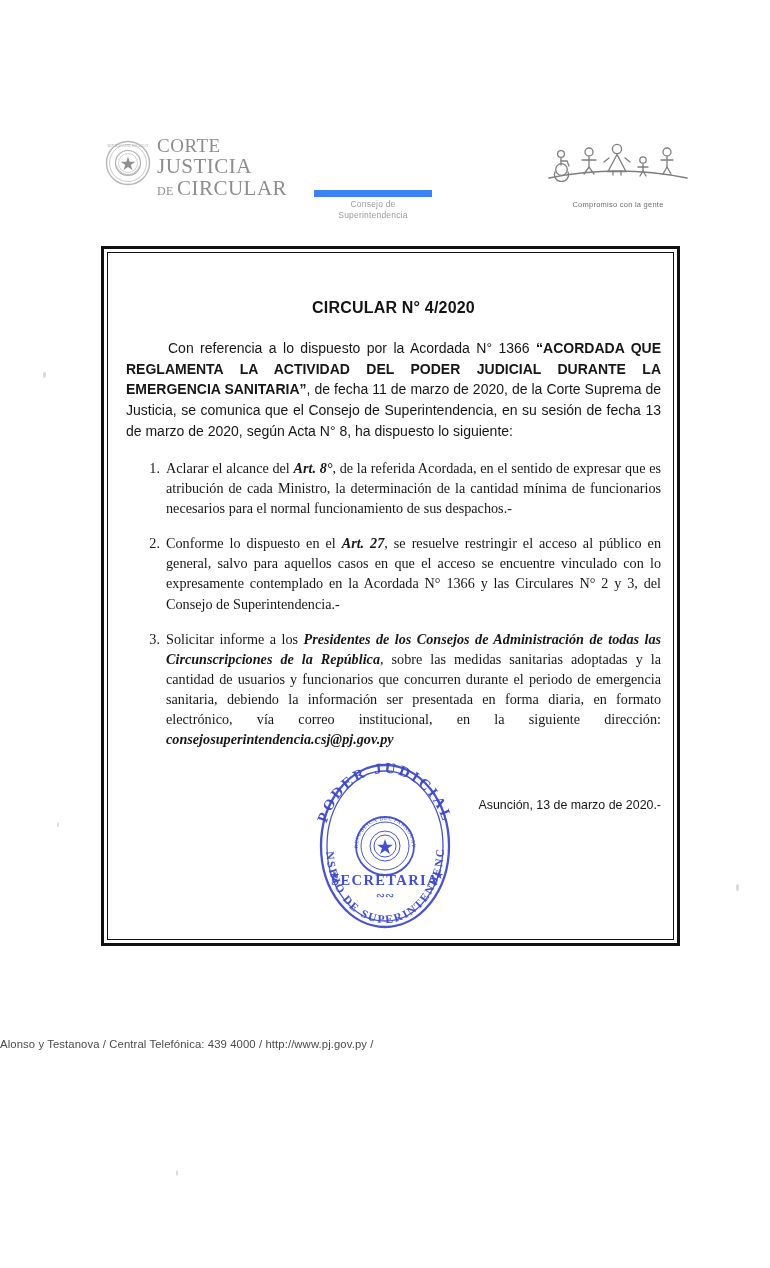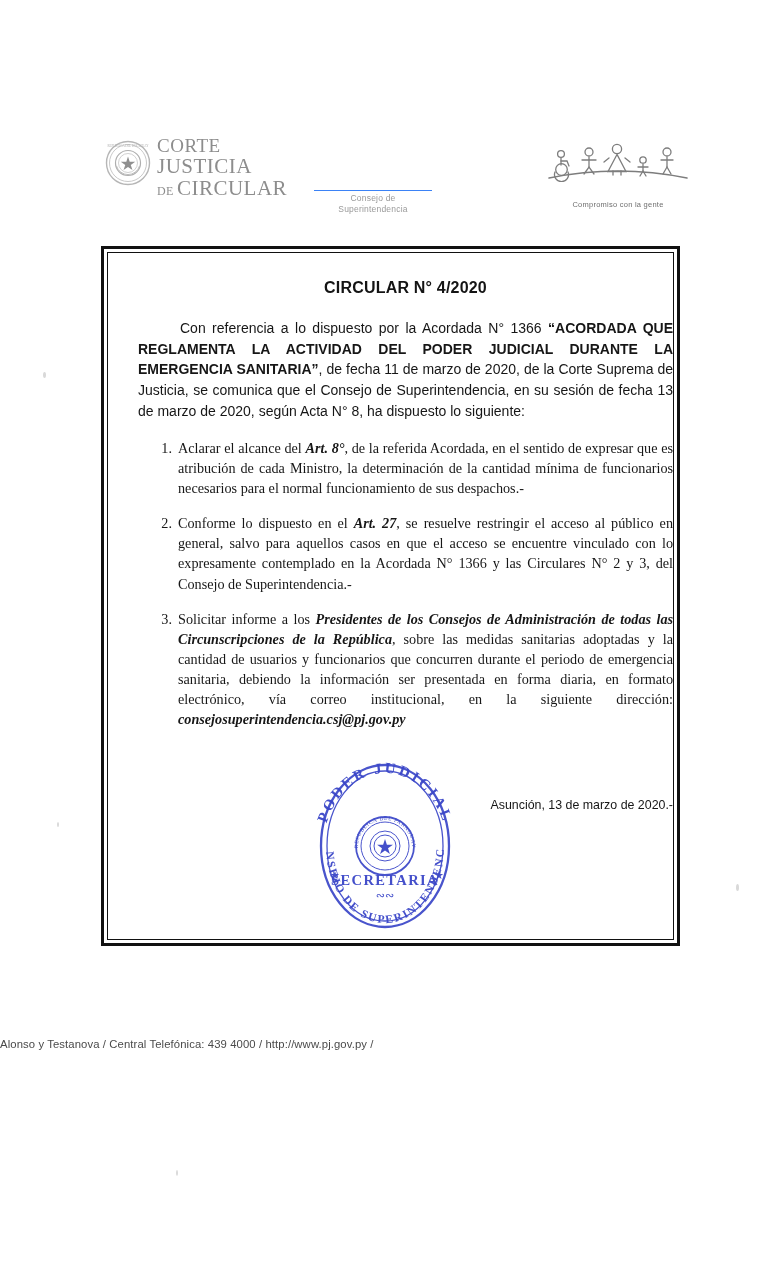--- a/index.html
+++ b/index.html
@@ -54,21 +54,21 @@
     white-space: nowrap;
   }
   .corte-l1 { font-size: 19px; margin-bottom: 1px; }
   .corte-l2 { font-size: 21px; margin-bottom: 1px; }
   .corte-l3 { font-size: 21px; }
   .corte-l3 .de-small { font-size: 12px; letter-spacing: 0.3px; }
 
   .corte-sub {
     margin-top: 4px;
     margin-left: 52px;
-    border-top: 1px solid #3b82f6;
+    border-top: 7px solid #3b82f6;
     padding-top: 2px;
     width: 118px;
   }
   .corte-sub div {
     font-family: "Liberation Sans", sans-serif;
     font-size: 8.5px;
     color: #9a9a9a;
     line-height: 1.25;
     text-align: center;
     letter-spacing: 0.2px;
@@ -110,22 +110,21 @@
     border: 1px solid #111111;
     box-sizing: border-box;
   }
 
   .doc-body {
     position: absolute;
     left: 0; top: 0;
     width: 579px;
     height: 700px;
     box-sizing: border-box;
-    padding: 30px 22px 0 22px;
-    margin-left: 12px;
+    padding: 50px 22px 0 22px;
   }
 
   .doc-title {
     text-align: center;
     font-family: "Liberation Sans", sans-serif;
     font-size: 16px;
     font-weight: bold;
     letter-spacing: 0.2px;
     color: #141414;
     margin-bottom: 21px;

